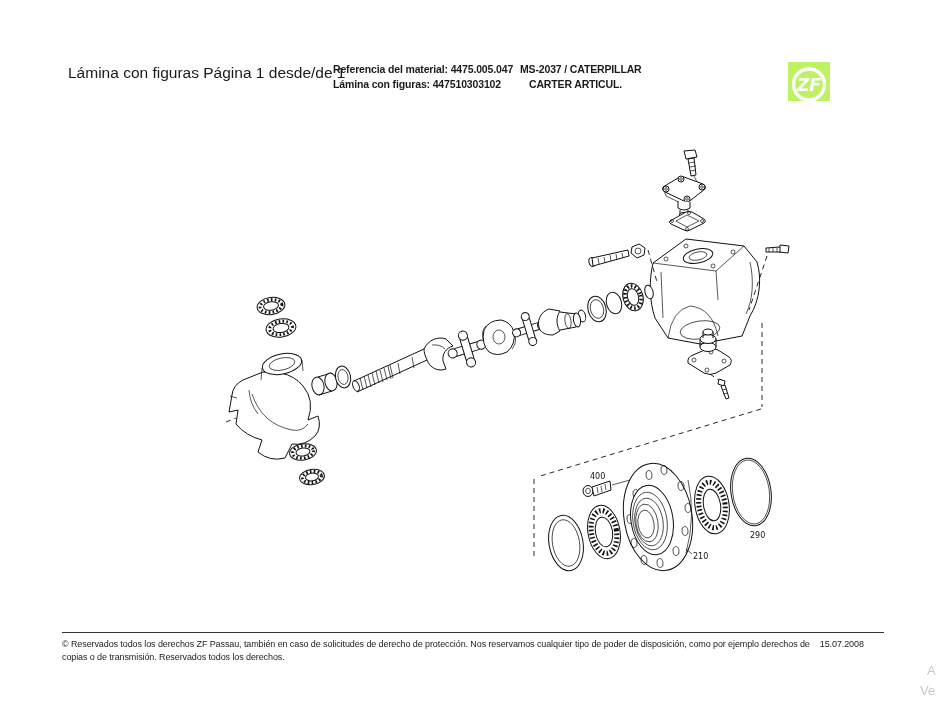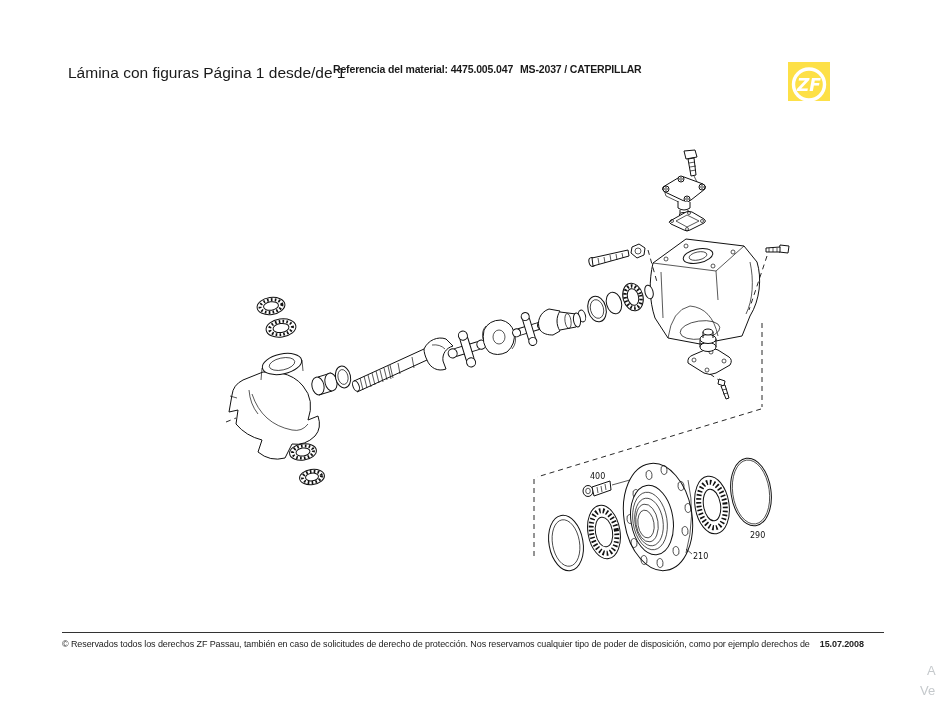--- a/index.html
+++ b/index.html
@@ -7,45 +7,49 @@
     width:943px;height:703px;position:relative;overflow:hidden;
     background:#ffffff;font-family:"Liberation Sans",sans-serif;color:#1a1a1a;
   }
   .abs{position:absolute;}
   .page-title{left:68px;top:64px;font-size:15.5px;white-space:nowrap;}
   .hdr{left:301px;top:63px;font-size:10.5px;font-weight:bold;letter-spacing:-0.15px;}
   .hdr-line{position:relative;height:14.5px;white-space:nowrap;margin-left:32px;}
   .hdr-val{position:absolute;top:0;white-space:nowrap;}
   .hdr-val.v1{left:187px;}
   .hdr-val.v2{left:196px;}
-  .zf-logo{left:788px;top:62px;width:42px;height:39px;background:#fde047;}
+  .zf-logo{left:788px;top:62px;width:42px;height:39px;background:#bef264;}
   .diagram{left:0;top:0;}
   .foot-rule{left:62px;top:632px;width:822px;border-top:1px solid #333;height:0;}
   .foot{left:62px;top:638px;width:870px;font-size:9px;letter-spacing:-0.1px;color:#222;line-height:13px;}
   .foot .l1{white-space:nowrap;}
-  .foot .date{font-weight:bold;margin-left:10px;}
+  .foot .date{font-weight:normal;margin-left:10px;}
   .wm{color:#c5c9cc;font-size:13px;white-space:nowrap;}
   .wm.a{left:927px;top:663px;}
   .wm.v{left:920px;top:683px;}
   .thin{fill:none;stroke:#111;stroke-width:0.7;}
   .fw{fill:#fff;stroke:#111;stroke-width:1;}
   .dash{fill:none;stroke:#111;stroke-width:0.9;stroke-dasharray:5 4;}
   .rollers{fill:none;stroke:#111;stroke-dasharray:1.6 2.2;}
   svg text{font:8px "DejaVu Sans",sans-serif;fill:#111;}
   .zf-logo svg text{font:bold italic 17px "DejaVu Sans",sans-serif;fill:#fff;}
 </style>
 </head>
 <body>
 
 <div class="abs page-title">Lámina con figuras Página 1 desde/de 1</div>
 
 <div class="abs hdr">
   <div class="hdr-line">
     <span>Referencia del material: 4475.005.047</span>
     <span class="hdr-val v1">MS-2037 / CATERPILLAR</span>
+  </div>
+  <div class="hdr-line">
+    <span>Lámina con figuras: 447510303102</span>
+    <span class="hdr-val v2">CARTER ARTICUL.</span>
   </div>
 </div>
 
 <div class="abs zf-logo">
   <svg width="42" height="45" viewBox="0 0 42 45">
     <circle cx="21" cy="22.5" r="15.5" fill="none" stroke="#fff" stroke-width="3.4"></circle>
     <text x="21" y="29" text-anchor="middle">ZF</text>
   </svg>
 </div>
 
@@ -283,16 +287,17 @@
     </g>
     <text x="750" y="538">290</text>
   </g>
 </svg>
 
 <div class="abs foot-rule"></div>
 <div class="abs foot">
   <div class="l1">
     <span>© Reservados todos los derechos ZF Passau, también en caso de solicitudes de derecho de protección. Nos reservamos cualquier tipo de poder de disposición, como por ejemplo derechos de</span><span class="date">15.07.2008</span>
   </div>
+  <div>copias o de transmisión. Reservados todos los derechos.</div>
 </div>
 
 <div class="abs wm a">A</div>
 <div class="abs wm v">Ve</div>
 
 </body></html>

